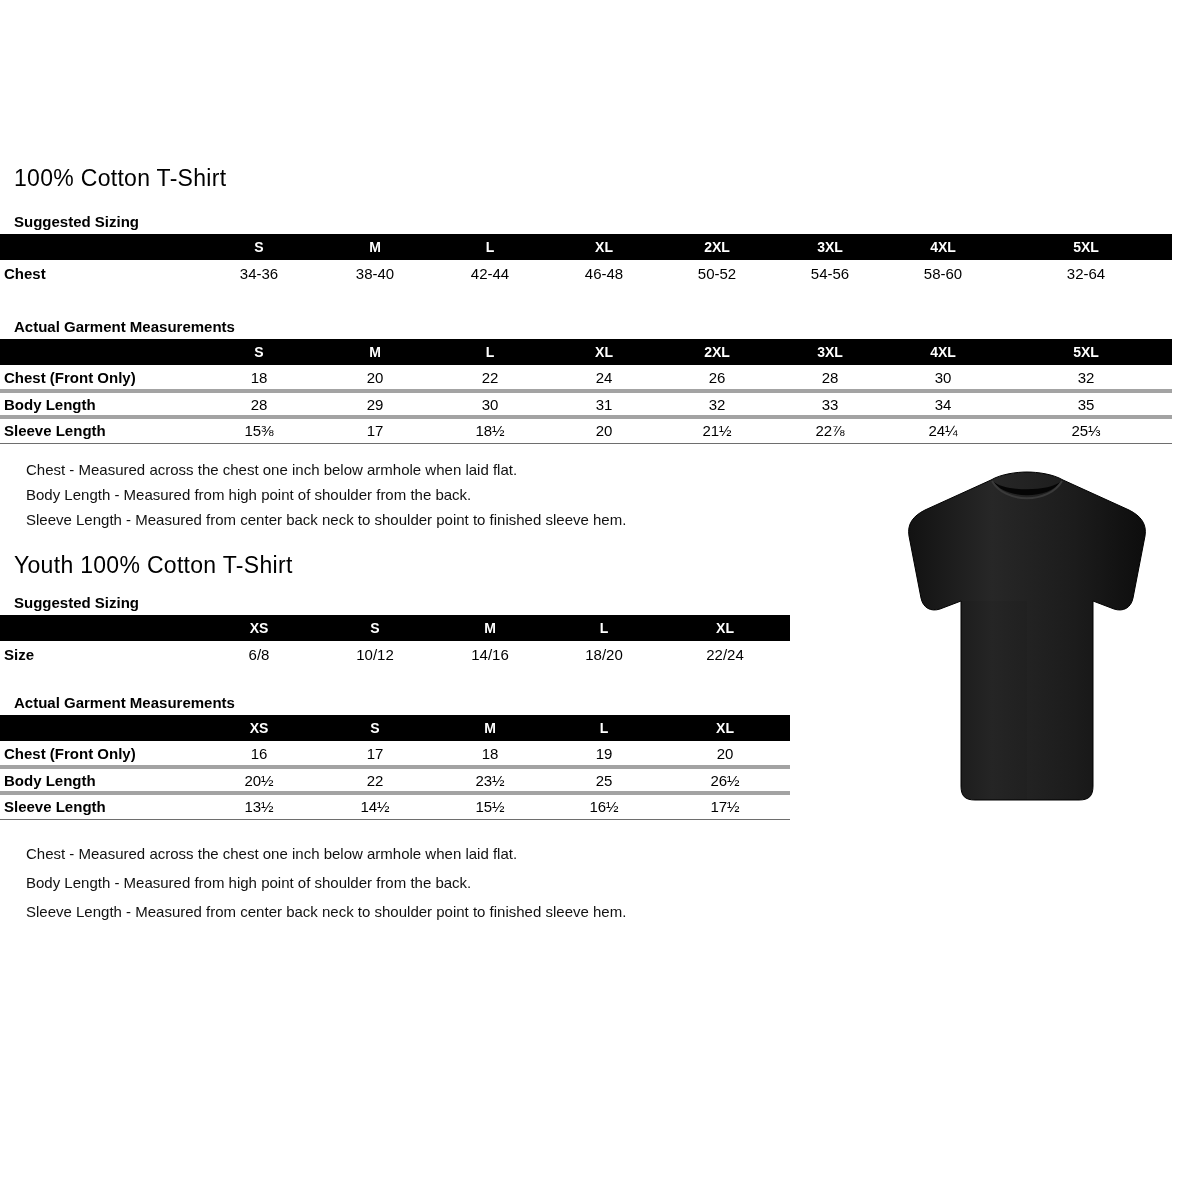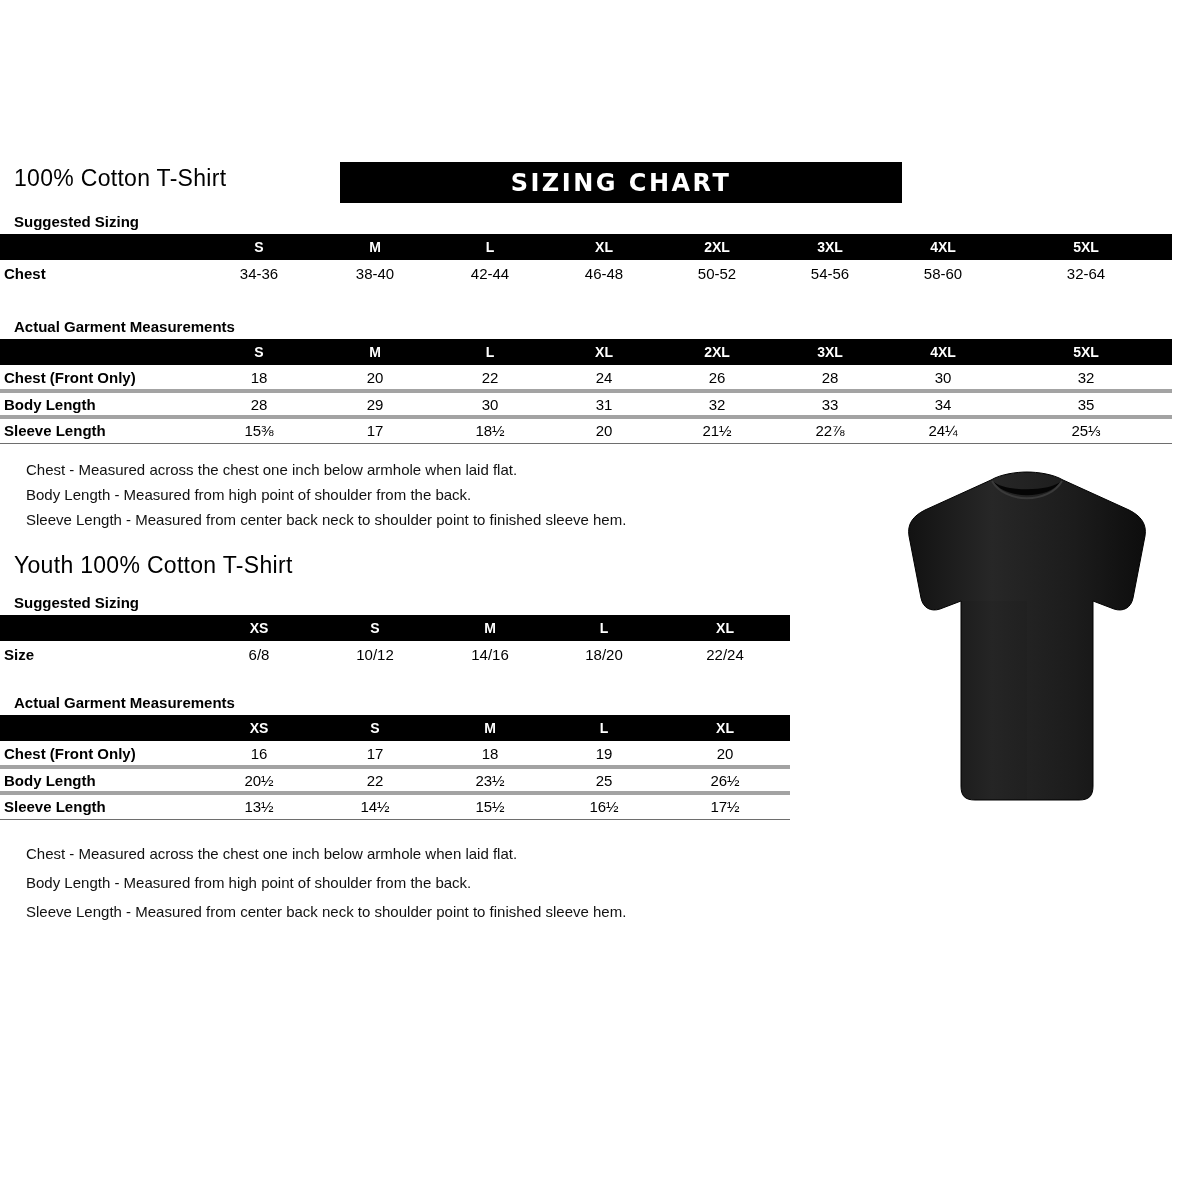--- a/index.html
+++ b/index.html
@@ -132,21 +132,20 @@
     width: 268px;
     height: 340px;
   }
 </style>
 </head>
 <body>
 
 <div class="page">
 
   <div class="adult-title">100% Cotton T-Shirt</div>
-  <div class="sizing-chart-banner">SIZING CHART</div>
 
   <div class="section-label" style="top:213px;">Suggested Sizing</div>
 
   <table class="tbl" id="adult-suggested" style="left:0px; top:234px; width:1172px;">
     <colgroup>
       <col style="width:200px">
         <col style="width:118px">
         <col style="width:114px">
         <col style="width:116px">
       <col style="width:112px">

